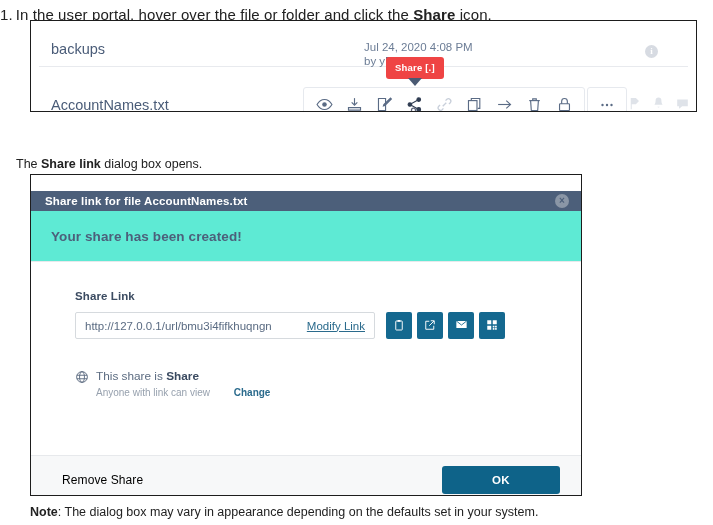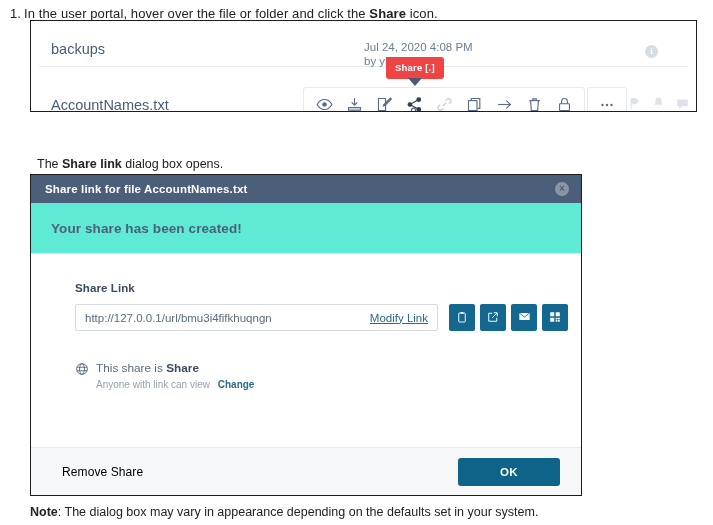--- a/index.html
+++ b/index.html
@@ -18,23 +18,23 @@
 
   .page {
     position: relative;
     width: 713px;
     height: 525px;
   }
 
   
   .step-line {
     position: absolute;
-    left: 10px;
+    left: 0;
     top: 6px;
-    font-size: 13px;
+    font-size: 15px;
     color: #222;
     letter-spacing: 0.1px;
     white-space: nowrap;
   }
   .step-num { margin-right: 3px; }
   .b { font-weight: bold; }
 
   
   .shot1 {
     position: absolute;
@@ -182,45 +182,46 @@
   .cursor-hand {
     position: absolute;
     left: 374px;
     top: 84px;
     z-index: 7;
   }
 
   
   .caption {
     position: absolute;
-    left: 37px;
+    left: 16px;
     top: 157px;
     font-size: 12.5px;
     color: #222;
   }
 
   
   .shot2 {
     position: absolute;
     left: 30px;
     top: 174px;
     width: 552px;
     height: 322px;
     border: 1.5px solid #1d1d1d;
     box-sizing: border-box;
     background: #ffffff;
     overflow: hidden;
   }
   .dlg-header {
-    height: 28px;
+    height: 20px;
     background: #4c5f7a;
     display: flex;
     align-items: center;
     padding: 0 14px;
     position: relative;
+    margin-top: 16px;
   }
   .dlg-title {
     color: #ffffff;
     font-size: 11.5px;
     font-weight: bold;
     letter-spacing: 0.15px;
   }
   .dlg-close {
     position: absolute;
     right: 12px;
@@ -262,21 +263,21 @@
     font-weight: bold;
     color: #3b4b61;
     margin-bottom: 10px;
     letter-spacing: 0.1px;
   }
   .link-row {
     display: flex;
     align-items: center;
   }
   .link-input {
-    width: 363px;
+    width: 300px;
     height: 27px;
     border: 1px solid #d6dade;
     border-radius: 2px;
     background: #ffffff;
     display: flex;
     align-items: center;
     justify-content: space-between;
     padding: 0 9px;
     box-sizing: border-box;
   }
@@ -324,21 +325,21 @@
   }
   .status-line1 .b { color: #3b4b61; }
   .status-line2 {
     font-size: 10px;
     color: #97a1ae;
     margin-top: 4px;
   }
   .status-change {
     color: #2a6a8c;
     font-weight: bold;
-    margin-left: 5px;
+    margin-left: 21px;
   }
 
   .dlg-footer {
     height: 49px;
     background: #f7f8f9;
     border-top: 1px solid #e7e9ec;
     display: flex;
     align-items: center;
     padding: 0 21px 0 31px;
     box-sizing: border-box;
@@ -360,21 +361,21 @@
     border-radius: 3px;
     background: #ffffff;
     color: #25566b;
     font-size: 11.5px;
     display: flex;
     align-items: center;
     justify-content: center;
     margin-right: 9px;
   }
   .btn-primary {
-    width: 102px;
+    width: 118px;
     height: 28px;
     border-radius: 3px;
     background: #0e6389;
     color: #ffffff;
     font-size: 11.5px;
     font-weight: bold;
     display: flex;
     align-items: center;
     justify-content: center;
     letter-spacing: 0.3px;

